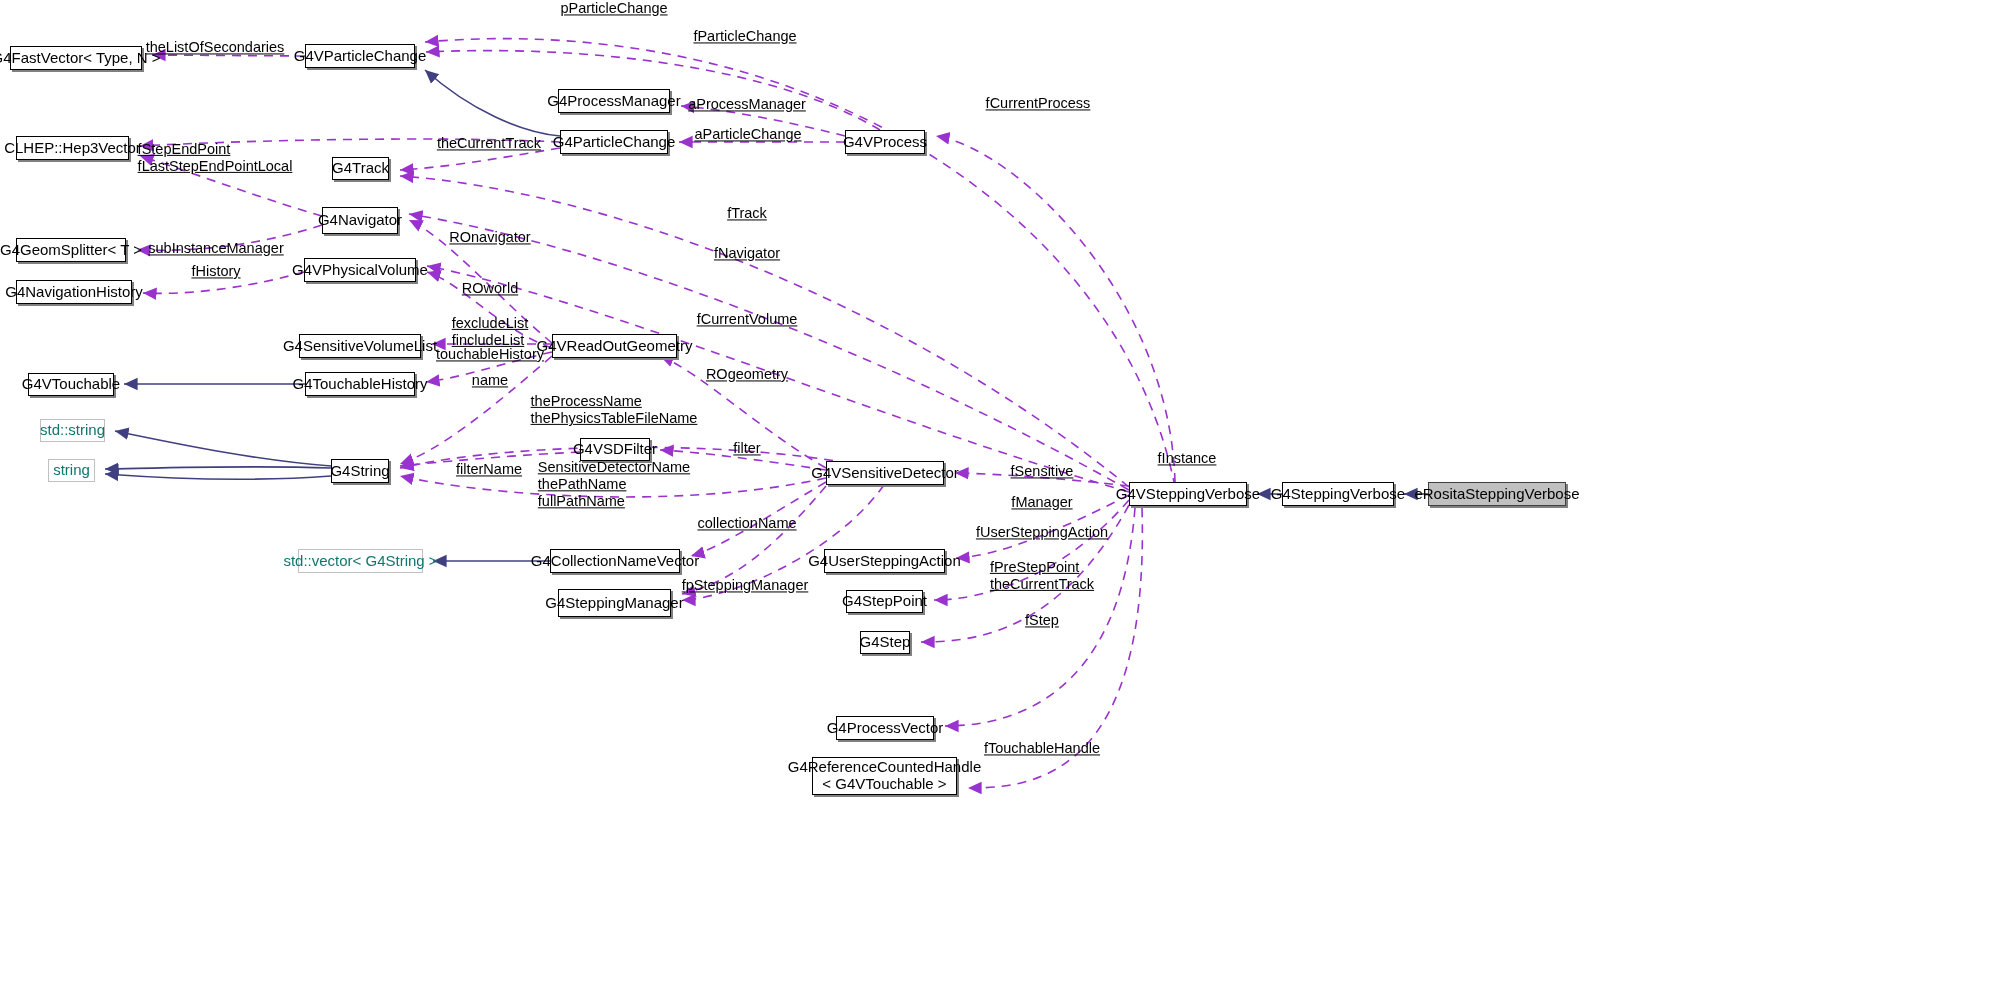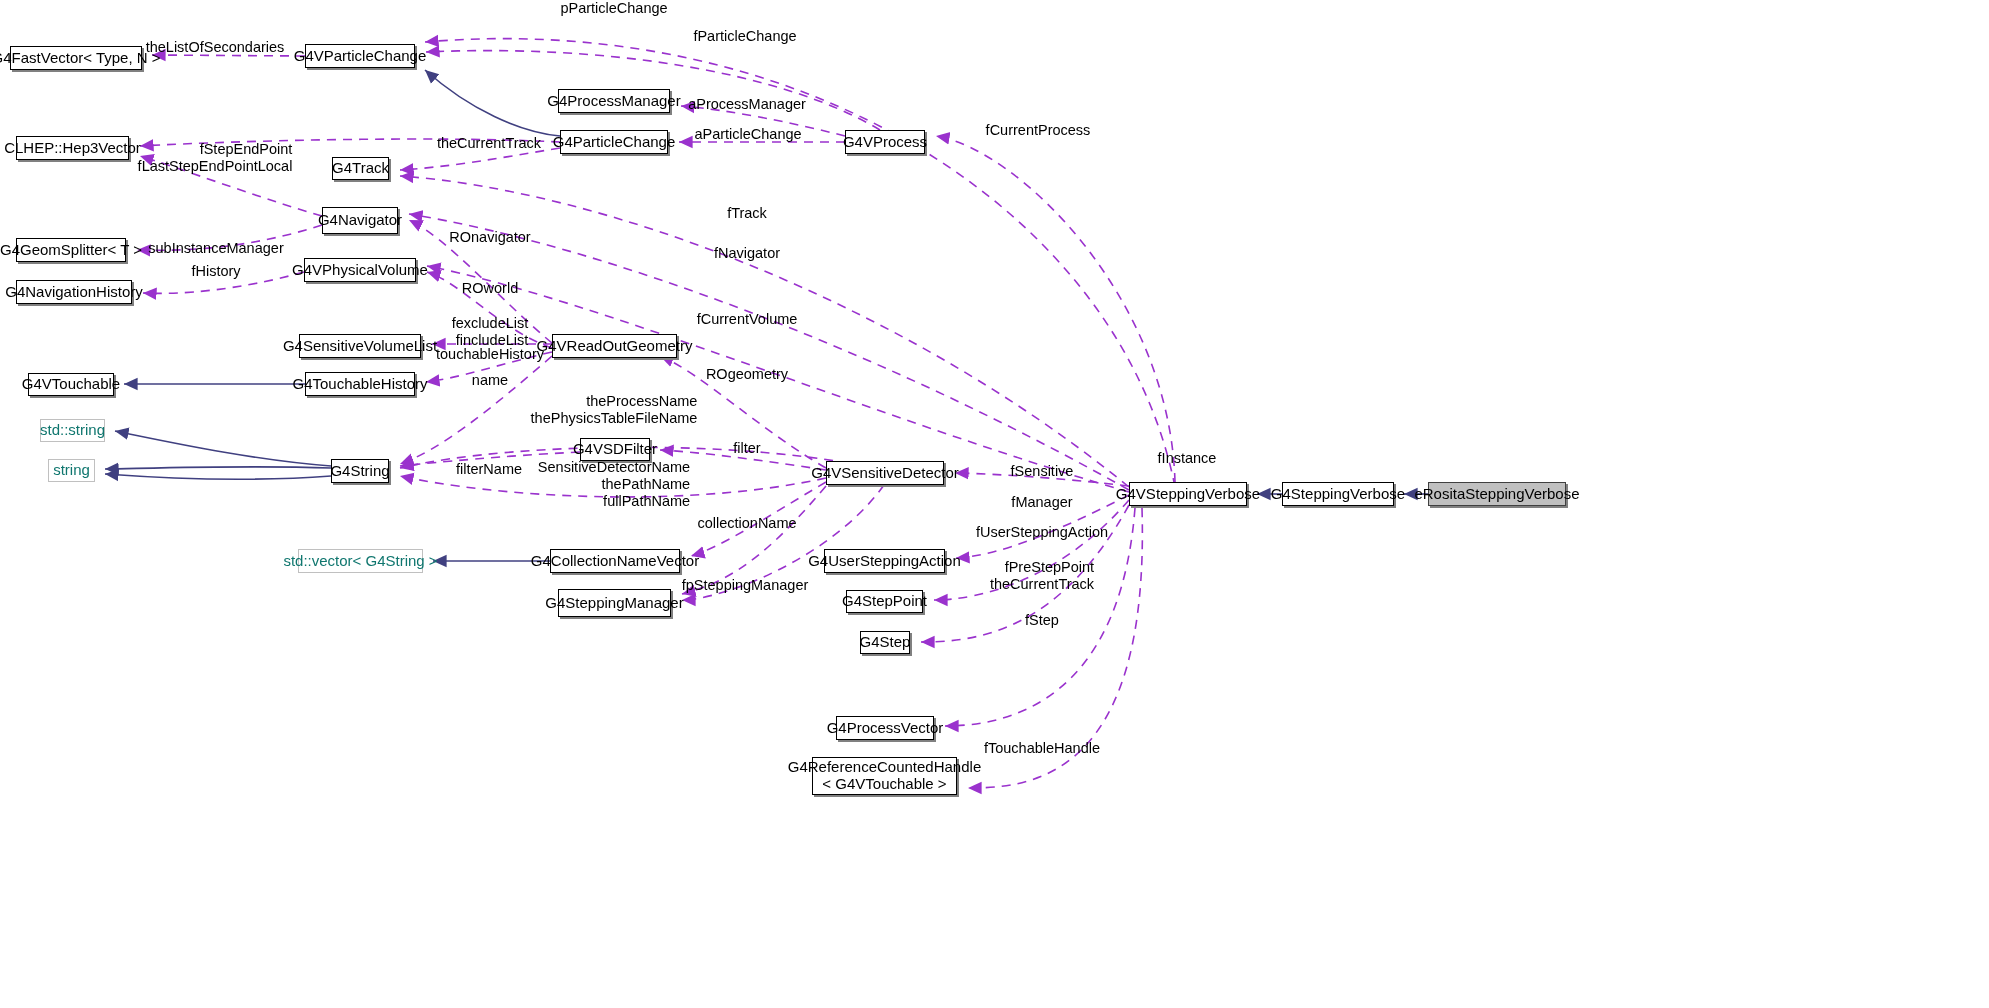--- a/index.html
+++ b/index.html
@@ -8,21 +8,21 @@
   #canvas{position:absolute;left:0;top:0;width:1989px;height:1008px;}
   svg.edges{position:absolute;left:0;top:0;width:1989px;height:1008px;pointer-events:none;}
   .node{position:absolute;box-sizing:border-box;background:#ffffff;
         border:1px solid #000000;box-shadow:2px 2px 0 0 #808080;
         display:flex;align-items:center;justify-content:center;
         font-size:15px;color:#000000;line-height:1.12;text-align:center;
         white-space:pre;padding:0 6px;}
   .node.ghost{border:1px solid #c0c0c0;box-shadow:none;background:#ffffff;color:#0f766e;}
   .node.highlight{background:#c0c0c0;border:1px solid #404040;box-shadow:2px 2px 0 0 #808080;}
   .elabel{position:absolute;font-size:14.5px;color:#000000;line-height:1.18;
-          text-align:right;white-space:pre;transform:translate(-50%,-50%);}
+          text-align:left;white-space:pre;transform:translate(-50%,-50%);text-decoration:underline;}
 </style>
 </head>
 <body>
 
 <div id="canvas">
 
   <svg class="edges" viewBox="0 0 1989 1008" xmlns="http://www.w3.org/2000/svg">
     <defs>
       <marker id="mu" markerWidth="9" markerHeight="9" refX="8.5" refY="4.5" orient="auto">
         <path d="M0,0.6 L8.5,4.5 L0,8.4 Z" fill="#9a32cd"></path>
@@ -149,21 +149,21 @@
   <div class="node" style="left:558px;top:589px;width:113px;height:28px">G4SteppingManager</div>
   <div class="node" style="left:846px;top:590px;width:77px;height:23px">G4StepPoint</div>
   <div class="node" style="left:860px;top:631px;width:50px;height:23px">G4Step</div>
   <div class="node" style="left:836px;top:716px;width:98px;height:24px">G4ProcessVector</div>
   <div class="node" style="left:812px;top:757px;width:145px;height:38px">G4ReferenceCountedHandle
 &lt; G4VTouchable &gt;</div>
 
   <div class="elabel" style="left:614px;top:9px">pParticleChange</div>
   <div class="elabel" style="left:745px;top:37px">fParticleChange</div>
   <div class="elabel" style="left:215px;top:48px">theListOfSecondaries</div>
-  <div class="elabel" style="left:1038px;top:131px">fCurrentProcess</div>
+  <div class="elabel" style="left:1038px;top:104px">fCurrentProcess</div>
   <div class="elabel" style="left:747px;top:105px">aProcessManager</div>
   <div class="elabel" style="left:748px;top:135px">aParticleChange</div>
   <div class="elabel" style="left:489px;top:144px">theCurrentTrack</div>
   <div class="elabel" style="left:215px;top:158px">fStepEndPoint
 fLastStepEndPointLocal</div>
   <div class="elabel" style="left:747px;top:214px">fTrack</div>
   <div class="elabel" style="left:490px;top:238px">ROnavigator</div>
   <div class="elabel" style="left:216px;top:249px">subInstanceManager</div>
   <div class="elabel" style="left:747px;top:254px">fNavigator</div>
   <div class="elabel" style="left:216px;top:272px">fHistory</div>

